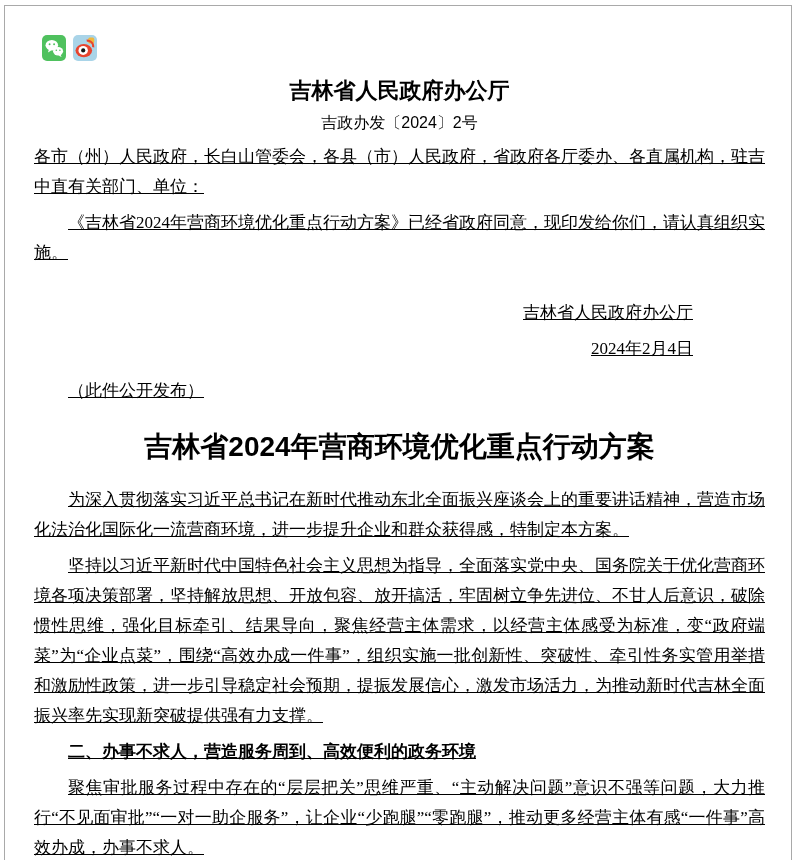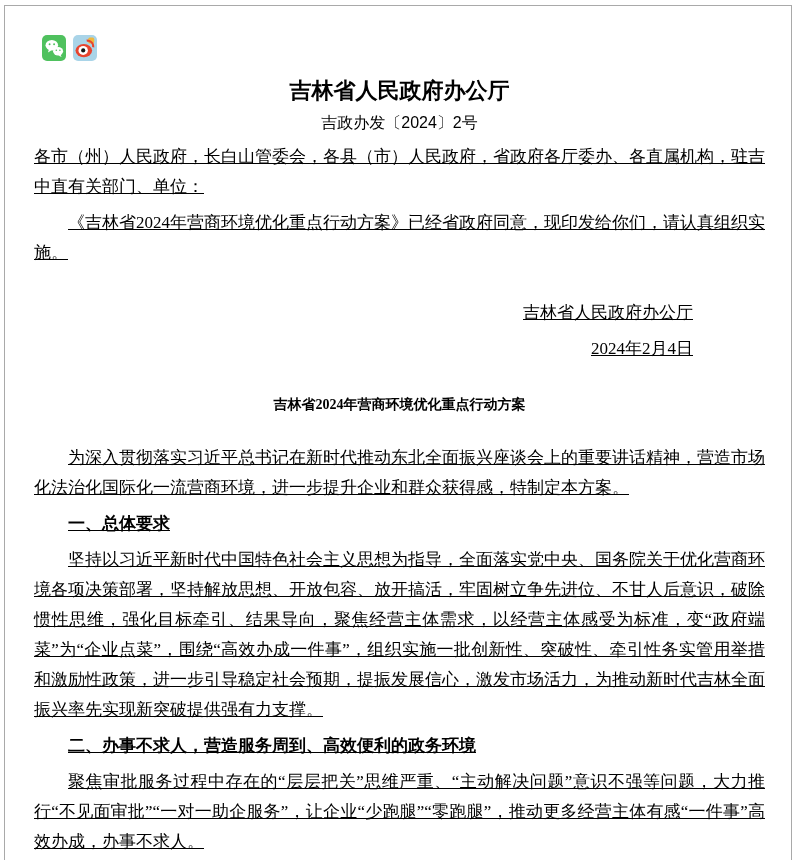--- a/index.html
+++ b/index.html
@@ -69,23 +69,23 @@
   }
   .signature-block p { text-align: right; }
   .publish-note {
     text-indent: 2em;
     margin-top: 12px;
   }
   .plan-title {
     margin-top: 24px;
     margin-bottom: 22px;
     text-align: center;
-    font-family: Liberation Serif, serif;
+    font-family: Liberation Sans, sans-serif;
     font-weight: bold;
-    font-size: 14px;
+    font-size: 28px;
     line-height: 33px;
   }
   .section-heading {
     font-family: "Liberation Sans", "DejaVu Sans", sans-serif;
     font-weight: bold;
     font-size: 17px;
     line-height: 30px;
     text-indent: 2em;
     text-align: left;
   }
@@ -128,24 +128,24 @@
   <div class="doc-number">吉政办发〔2024〕2号</div>
 
   <p>各市（州）人民政府，长白山管委会，各县（市）人民政府，省政府各厅委办、各直属机构，驻吉中直有关部门、单位：</p>
   <p class="p-indent">《吉林省2024年营商环境优化重点行动方案》已经省政府同意，现印发给你们，请认真组织实施。</p>
 
   <div class="signature-block">
     <p>吉林省人民政府办公厅</p>
     <p>2024年2月4日</p>
   </div>
 
+  <p class="publish-note">（此件公开发布）</p>
 
   <div class="plan-title">吉林省2024年营商环境优化重点行动方案</div>
 
   <p class="p-indent">为深入贯彻落实习近平总书记在新时代推动东北全面振兴座谈会上的重要讲话精神，营造市场化法治化国际化一流营商环境，进一步提升企业和群众获得感，特制定本方案。</p>
 
-  <p class="section-heading">一、总体要求</p>
   <p class="p-indent">坚持以习近平新时代中国特色社会主义思想为指导，全面落实党中央、国务院关于优化营商环境各项决策部署，坚持解放思想、开放包容、放开搞活，牢固树立争先进位、不甘人后意识，破除惯性思维，强化目标牵引、结果导向，聚焦经营主体需求，以经营主体感受为标准，变“政府端菜”为“企业点菜”，围绕“高效办成一件事”，组织实施一批创新性、突破性、牵引性务实管用举措和激励性政策，进一步引导稳定社会预期，提振发展信心，激发市场活力，为推动新时代吉林全面振兴率先实现新突破提供强有力支撑。</p>
 
   <p class="section-heading">二、办事不求人，营造服务周到、高效便利的政务环境</p>
   <p class="p-indent">聚焦审批服务过程中存在的“层层把关”思维严重、“主动解决问题”意识不强等问题，大力推行“不见面审批”“一对一助企服务”，让企业“少跑腿”“零跑腿”，推动更多经营主体有感“一件事”高效办成，办事不求人。</p>
 
 </div>
 
 </body></html>

